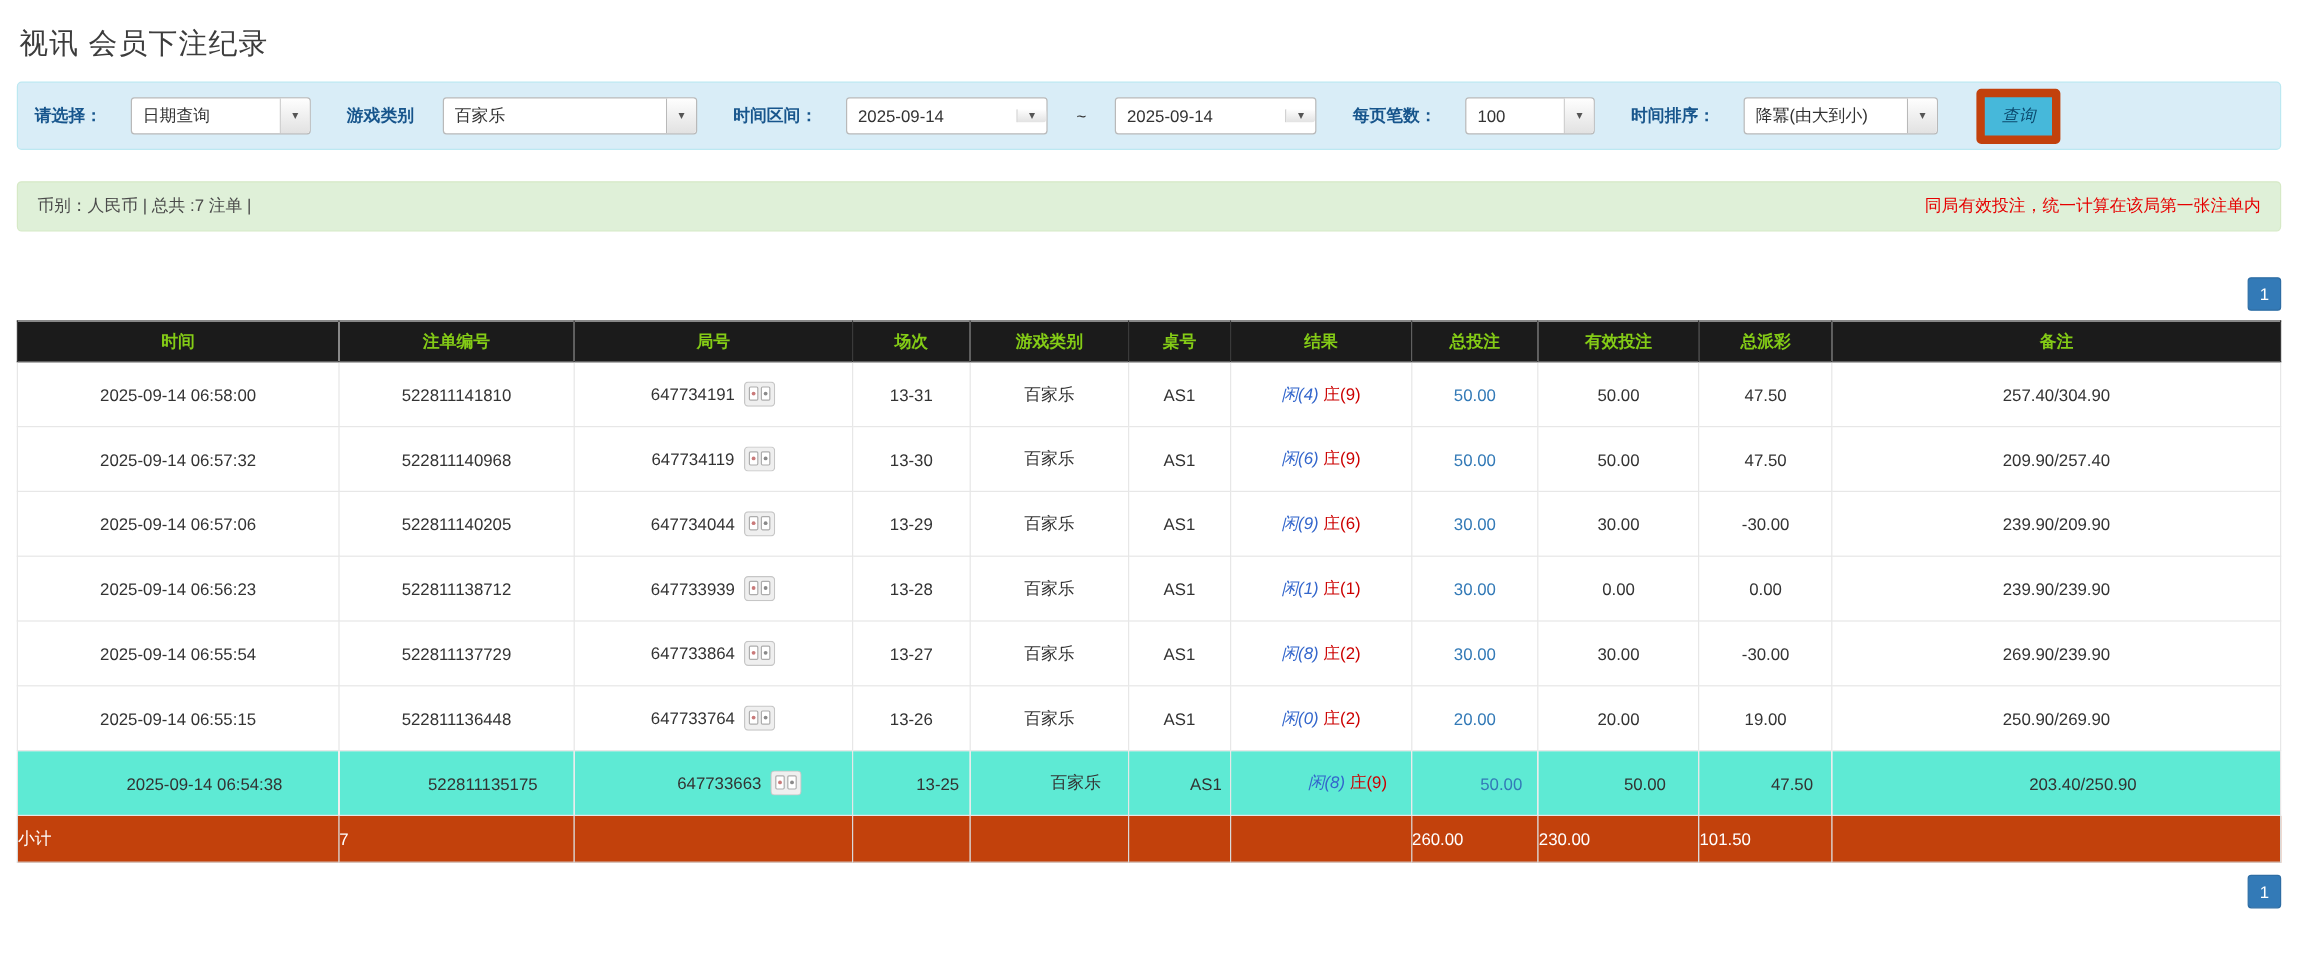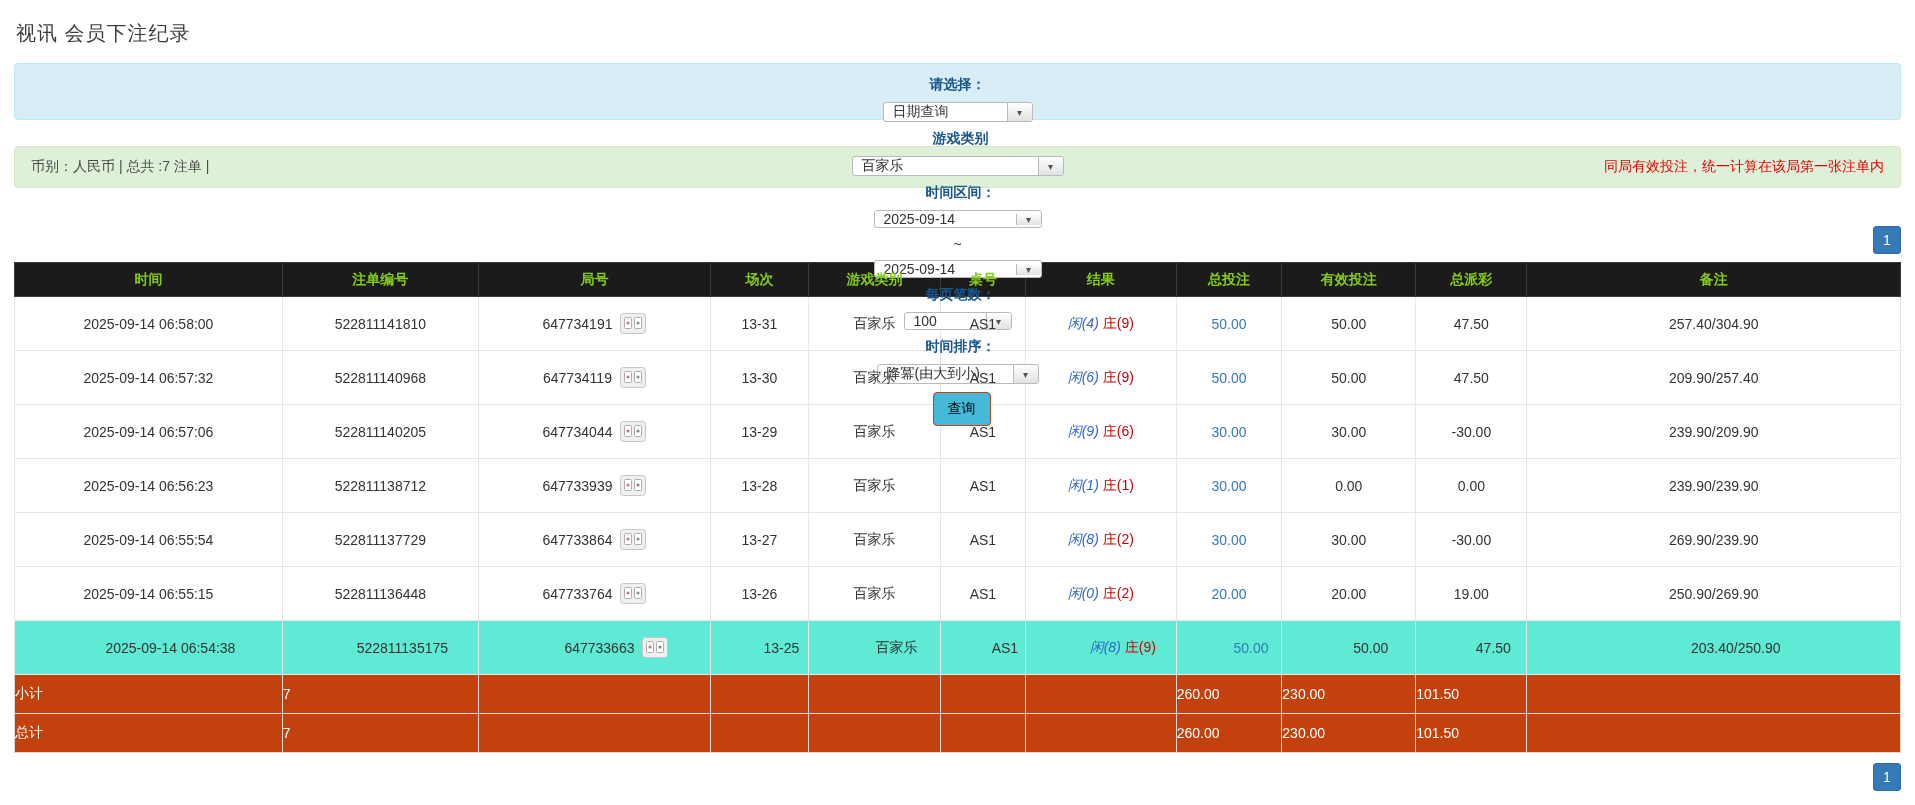--- a/index.html
+++ b/index.html
@@ -6,38 +6,37 @@
   html, body { width: 1915px; height: 805px; }
   body {
     font-family: "Liberation Sans", "DejaVu Sans", sans-serif;
     background: #ffffff;
     color: #333;
     overflow: hidden;
   }
   .page { padding: 12px 14px 0 14px; }
 
   .page-title {
-    font-size: 20px;
+    font-size: 24px;
     font-weight: 400;
     color: #3c3c3c;
     margin: 8px 0 16px 2px;
     letter-spacing: 1px;
   }
 
   
   .filter-bar {
     display: flex;
     align-items: center;
-    gap: 8px;
+    gap: 24px;
     background: #d9edf7;
     border: 1px solid #bce8f1;
     border-radius: 4px;
     padding: 12px 14px;
     height: 57px;
-    flex-direction: column;
   }
   .flabel {
     font-size: 14px;
     font-weight: 700;
     color: #17558c;
     white-space: nowrap;
     margin-left: 6px;
   }
   .flabel:first-child { margin-left: 0; }
   .combo {
@@ -72,27 +71,28 @@
   }
   .w-select { width: 150px; }
   .w-game   { width: 212px; }
   .w-date   { width: 168px; align-items: center; }
   .w-size   { width: 108px; }
   .w-sort   { width: 162px; }
   .tilde { font-size: 14px; color: #333; }
   .search-btn {
     margin-left: 8px;
     background: #46b8da;
-    border: 1px solid #c2410c;
-    color: #000000;
+    border: 7px solid #c2410c;
+    color: #0c4a6e;
     font-size: 14px;
     padding: 7px 14px;
     border-radius: 4px;
     cursor: pointer;
     font-family: inherit;
+    font-style: italic;
   }
 
   
   .summary-bar {
     display: flex;
     justify-content: space-between;
     align-items: center;
     background: #dff0d8;
     border: 1px solid #d6e9c6;
     border-radius: 4px;
@@ -395,33 +395,20 @@
           <td></td>
           <td></td>
           <td></td>
           <td></td>
           <td></td>
           <td>260.00</td>
           <td>230.00</td>
           <td>101.50</td>
           <td></td>
         </tr>
-        <tr>
-          <td>总计</td>
-          <td>7</td>
-          <td></td>
-          <td></td>
-          <td></td>
-          <td></td>
-          <td></td>
-          <td>260.00</td>
-          <td>230.00</td>
-          <td>101.50</td>
-          <td></td>
-        </tr>
       </tfoot>
   </table>
 
   <div class="pager bottom">
     <span class="page-btn">1</span>
   </div>
 
 </div>
 
 </body></html>

